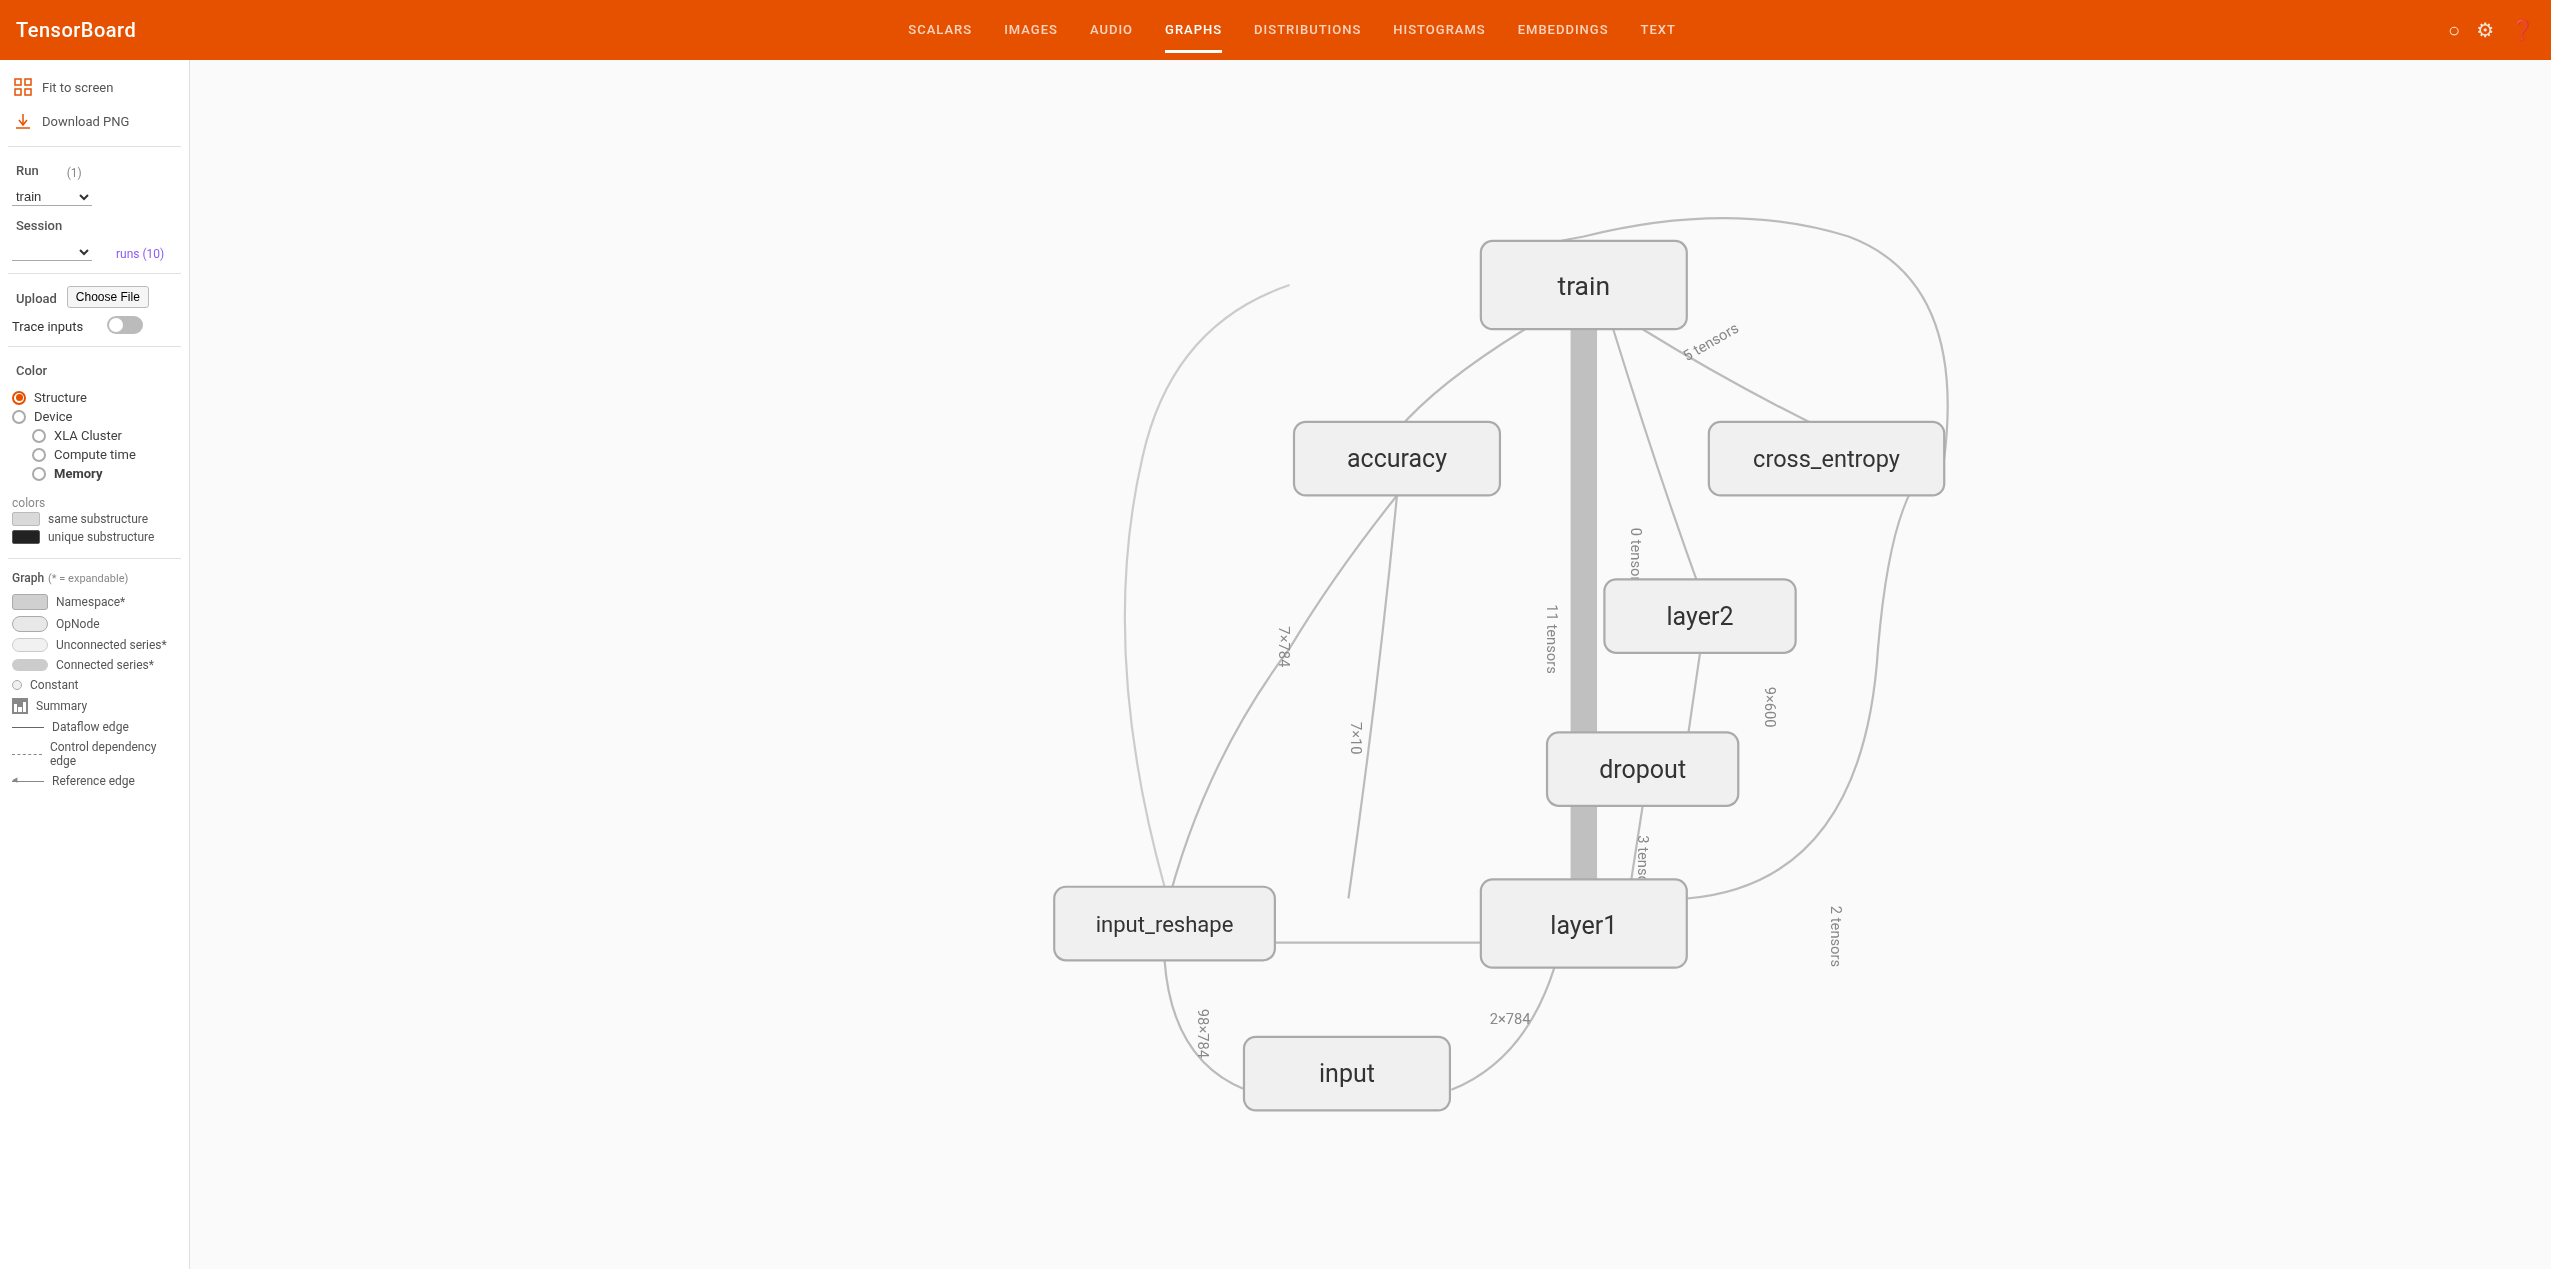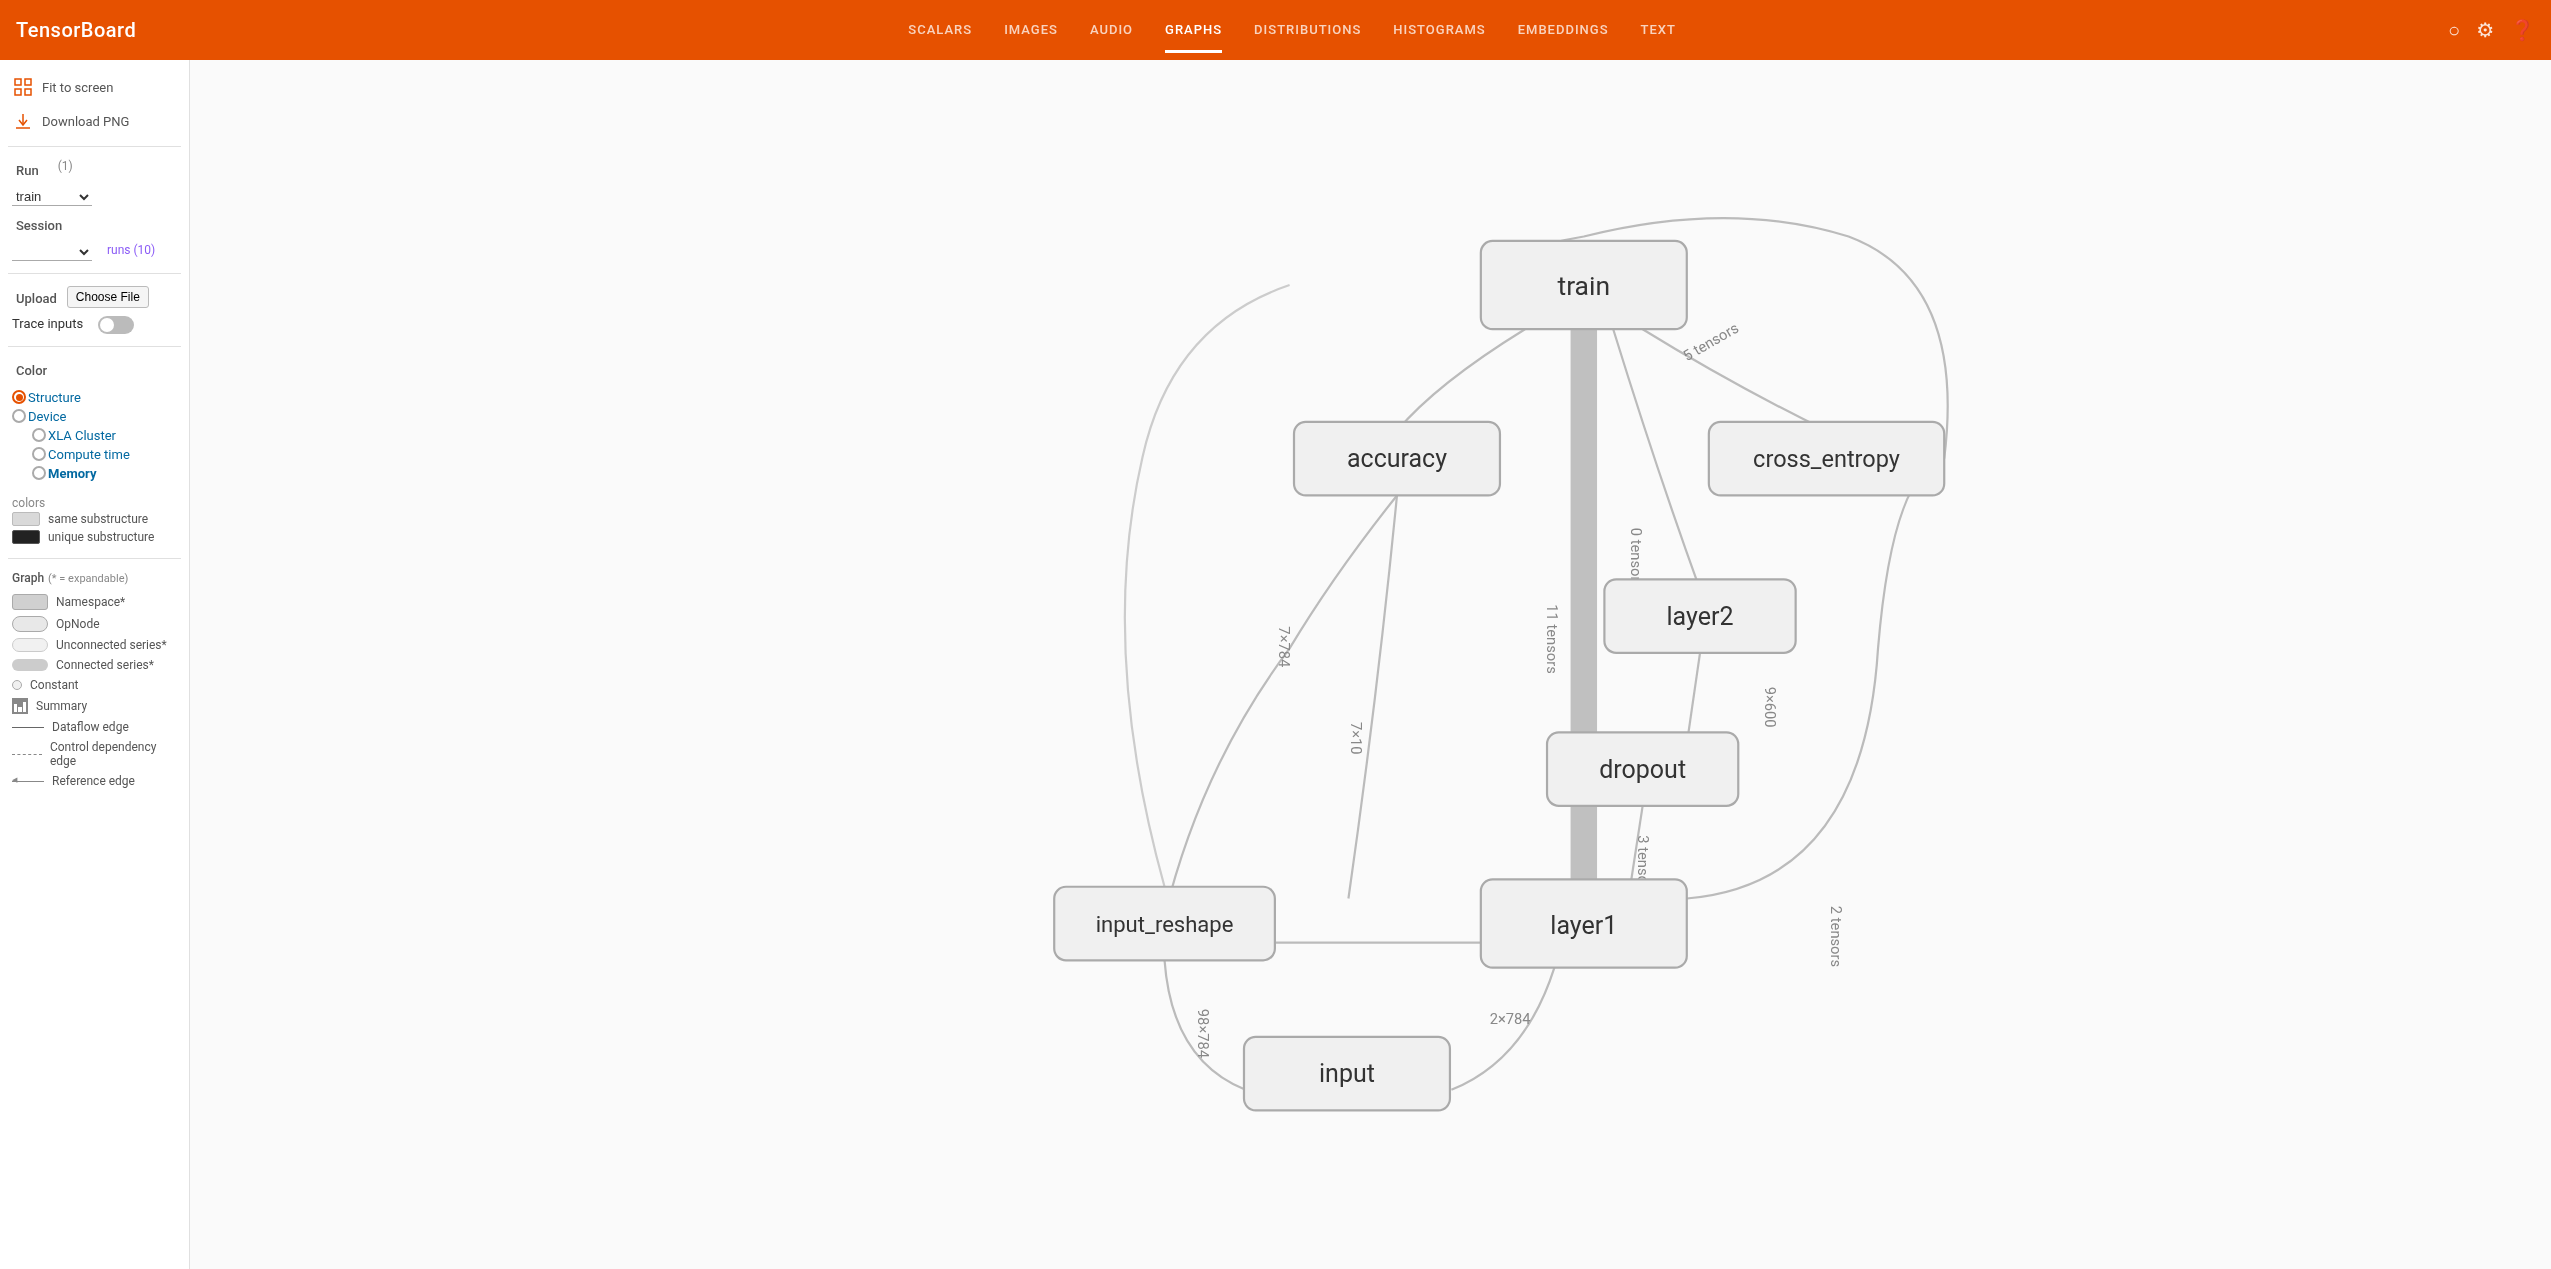--- a/index.html
+++ b/index.html
@@ -85,22 +85,22 @@
       width: 22px;
       height: 22px;
       display: flex;
       align-items: center;
       justify-content: center;
     }
     .sidebar-action span { font-size: 13px; }
 
     .sidebar-row {
       display: flex;
-      align-items: flex-start;
-      gap: 15px;
+      align-items: flex-end;
+      gap: 24px;
       padding: 4px 4px;
       font-size: 13px;
     }
     .sidebar-label {
       font-size: 13px;
       color: #555;
       padding: 4px 4px 2px 4px;
       font-weight: 500;
     }
     .sidebar-select {
@@ -147,24 +147,25 @@
       top: 2px; left: 2px;
       width: 14px; height: 14px;
       background: white;
       border-radius: 50%;
       transition: left 0.2s;
     }
 
     .radio-group { padding: 4px 4px; }
     .radio-row {
       display: flex;
-      gap: 2px;
+      align-items: center;
+      gap: 8px;
       padding: 2px 0;
       font-size: 13px;
-      color: #0369a1;
+      color: #404040;
     }
     .radio-dot {
       width: 14px;
       height: 14px;
       border-radius: 50%;
       border: 2px solid #aaa;
       display: flex;
       align-items: center;
       justify-content: center;
       cursor: pointer;

